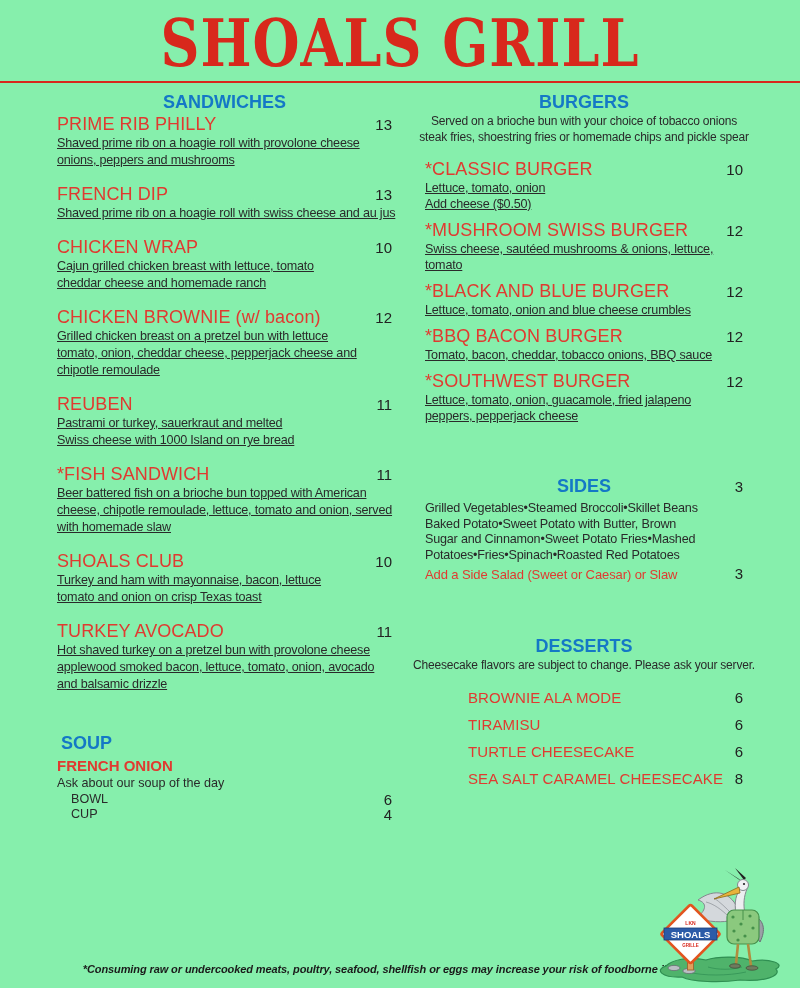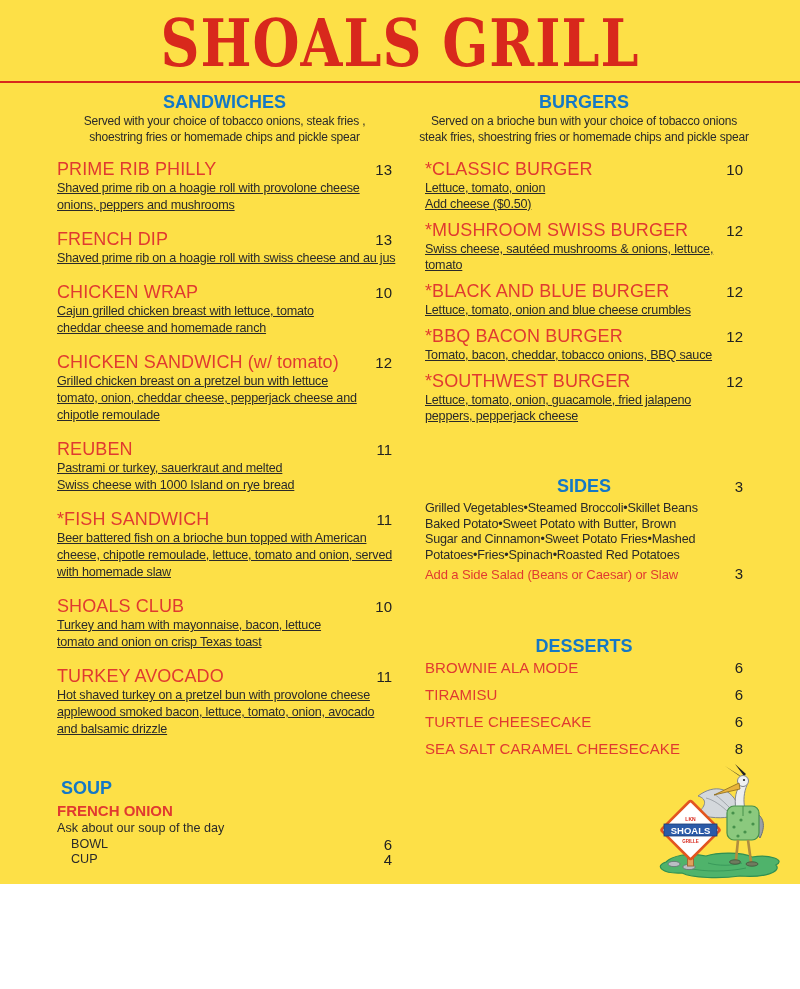--- a/index.html
+++ b/index.html
@@ -1,17 +1,17 @@
 <!DOCTYPE html>
 <html><head>
 <meta charset="utf-8">
 <style>
   html,body{margin:0;padding:0;background:#ffffff;}
   .page{
-    position:relative;width:800px;height:884px;background:#fde047;
+    position:relative;width:800px;height:988px;background:#86efac;
     font-family:"Liberation Sans",sans-serif;color:#2a2a2a;overflow:hidden;
   }
   
   .menu-title{
     position:absolute;top:14px;left:0;width:100%;margin:0;text-align:center;
     font-family:"DejaVu Serif",serif;font-weight:bold;color:#d8281c;
     font-size:54px;line-height:58px;letter-spacing:1px;
     transform:scaleY(1.2);transform-origin:50% 30px;white-space:nowrap;
   }
   .title-rule{position:absolute;top:81px;left:0;width:800px;height:2px;background:#d8281c;}
@@ -49,21 +49,21 @@
   .sides-head-row{position:relative;text-align:center;line-height:20px;}
   .sides-head{display:inline;color:#1478c6;font-weight:bold;font-size:18px;}
   .sides-price{position:absolute;right:0;top:1px;font-size:15px;color:#222;}
   .sides-list{font-size:12.6px;line-height:15.5px;letter-spacing:-0.2px;white-space:pre-line;margin-top:4px;}
   .sides-add-row{display:flex;justify-content:space-between;align-items:baseline;line-height:18px;margin-top:2px;}
   .sides-add-name{color:#e03a30;font-size:13px;letter-spacing:-0.1px;}
   .sides-add-price{color:#222;font-size:15px;}
   
   .desserts{margin-top:52px;}
   .desserts .sec-sub{margin-bottom:14px;}
-  .dessert-row{display:flex;justify-content:space-between;align-items:center;line-height:20px;margin-bottom:7px;}
+  .dessert-row{display:flex;justify-content:space-between;align-items:center;line-height:20px;margin-bottom:7px;margin-left:43px;}
   .dessert-name{color:#e03a30;font-size:15px;letter-spacing:0.1px;}
   .dessert-price{color:#222;font-size:15px;}
   
   .footer-note{
     position:absolute;left:0;top:963px;width:780px;text-align:center;
     font-size:11px;font-style:italic;font-weight:bold;color:#1a1a1a;letter-spacing:-0.1px;
   }
   
   .logo{position:absolute;right:12px;bottom:2px;width:140px;height:118px;}
 </style>
@@ -72,22 +72,20 @@
 
 <div class="page">
 
   <h1 class="menu-title">SHOALS GRILL</h1>
   <div class="title-rule"></div>
 
   <div class="col-left">
 
     <section>
       <h2 class="sec-head">SANDWICHES</h2>
-      <p class="sec-sub">Served with your choice of tobacco onions, steak fries ,
-shoestring fries or homemade chips and pickle spear</p>
 
       <div class="item">
         <div class="item-row">
           <span class="item-name">PRIME RIB PHILLY</span>
           <span class="item-price">13</span>
         </div>
         <div class="item-desc">Shaved prime rib on a hoagie roll with provolone cheese
 onions, peppers and mushrooms</div>
       </div>
 
@@ -103,21 +101,21 @@
         <div class="item-row">
           <span class="item-name">CHICKEN WRAP</span>
           <span class="item-price">10</span>
         </div>
         <div class="item-desc">Cajun grilled chicken breast with lettuce, tomato
 cheddar cheese and homemade ranch</div>
       </div>
 
       <div class="item">
         <div class="item-row">
-          <span class="item-name">CHICKEN SANDWICH (w/ tomato)</span>
+          <span class="item-name">CHICKEN BROWNIE (w/ bacon)</span>
           <span class="item-price">12</span>
         </div>
         <div class="item-desc">Grilled chicken breast on a pretzel bun with lettuce
 tomato, onion, cheddar cheese, pepperjack cheese and
 chipotle remoulade</div>
       </div>
 
       <div class="item">
         <div class="item-row">
           <span class="item-name">REUBEN</span>
@@ -227,27 +225,28 @@
     <section class="sides">
       <div class="sides-head-row">
         <h2 class="sides-head">SIDES</h2>
         <span class="sides-price">3</span>
       </div>
       <div class="sides-list">Grilled Vegetables•Steamed Broccoli•Skillet Beans
 Baked Potato•Sweet Potato with Butter, Brown
 Sugar and Cinnamon•Sweet Potato Fries•Mashed
 Potatoes•Fries•Spinach•Roasted Red Potatoes</div>
       <div class="sides-add-row">
-        <span class="sides-add-name">Add a Side Salad (Beans or Caesar) or Slaw</span>
+        <span class="sides-add-name">Add a Side Salad (Sweet or Caesar) or Slaw</span>
         <span class="sides-add-price">3</span>
       </div>
     </section>
 
     <section class="desserts">
       <h2 class="sec-head">DESSERTS</h2>
+      <p class="sec-sub">Cheesecake flavors are subject to change. Please ask your server.</p>
 
       <div class="dessert-row">
         <span class="dessert-name">BROWNIE ALA MODE</span>
         <span class="dessert-price">6</span>
       </div>
       <div class="dessert-row">
         <span class="dessert-name">TIRAMISU</span>
         <span class="dessert-price">6</span>
       </div>
       <div class="dessert-row">

